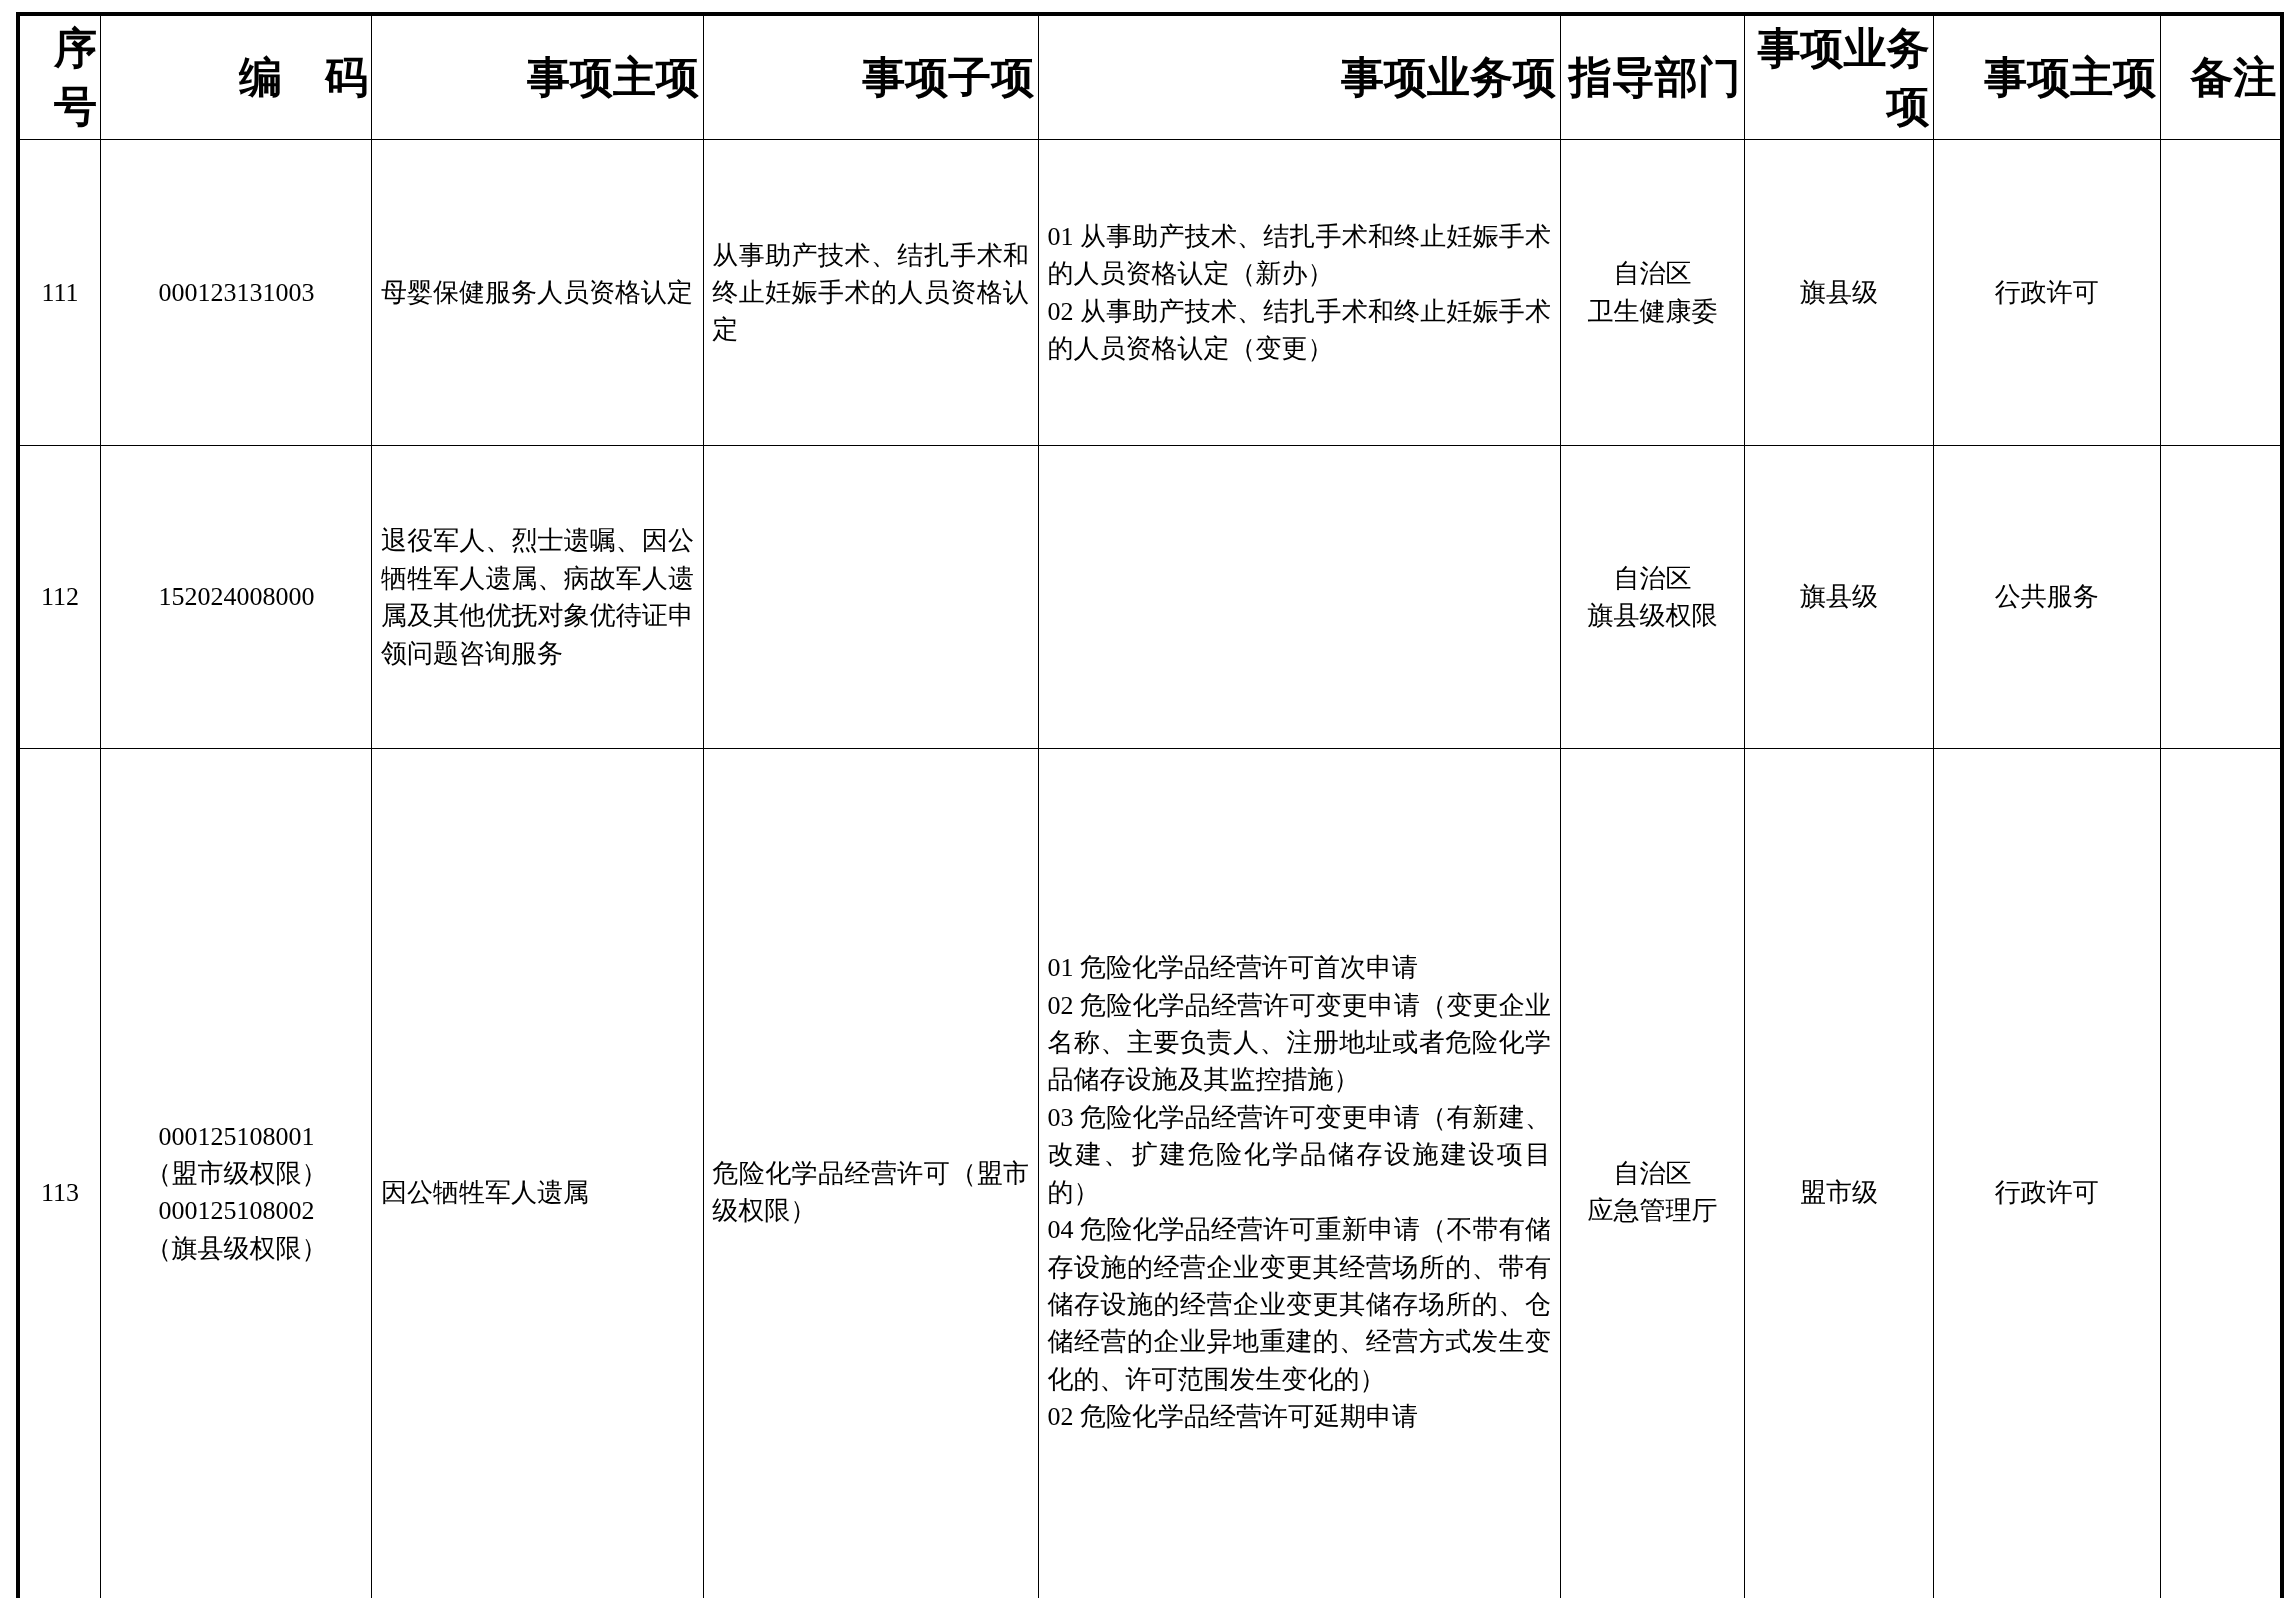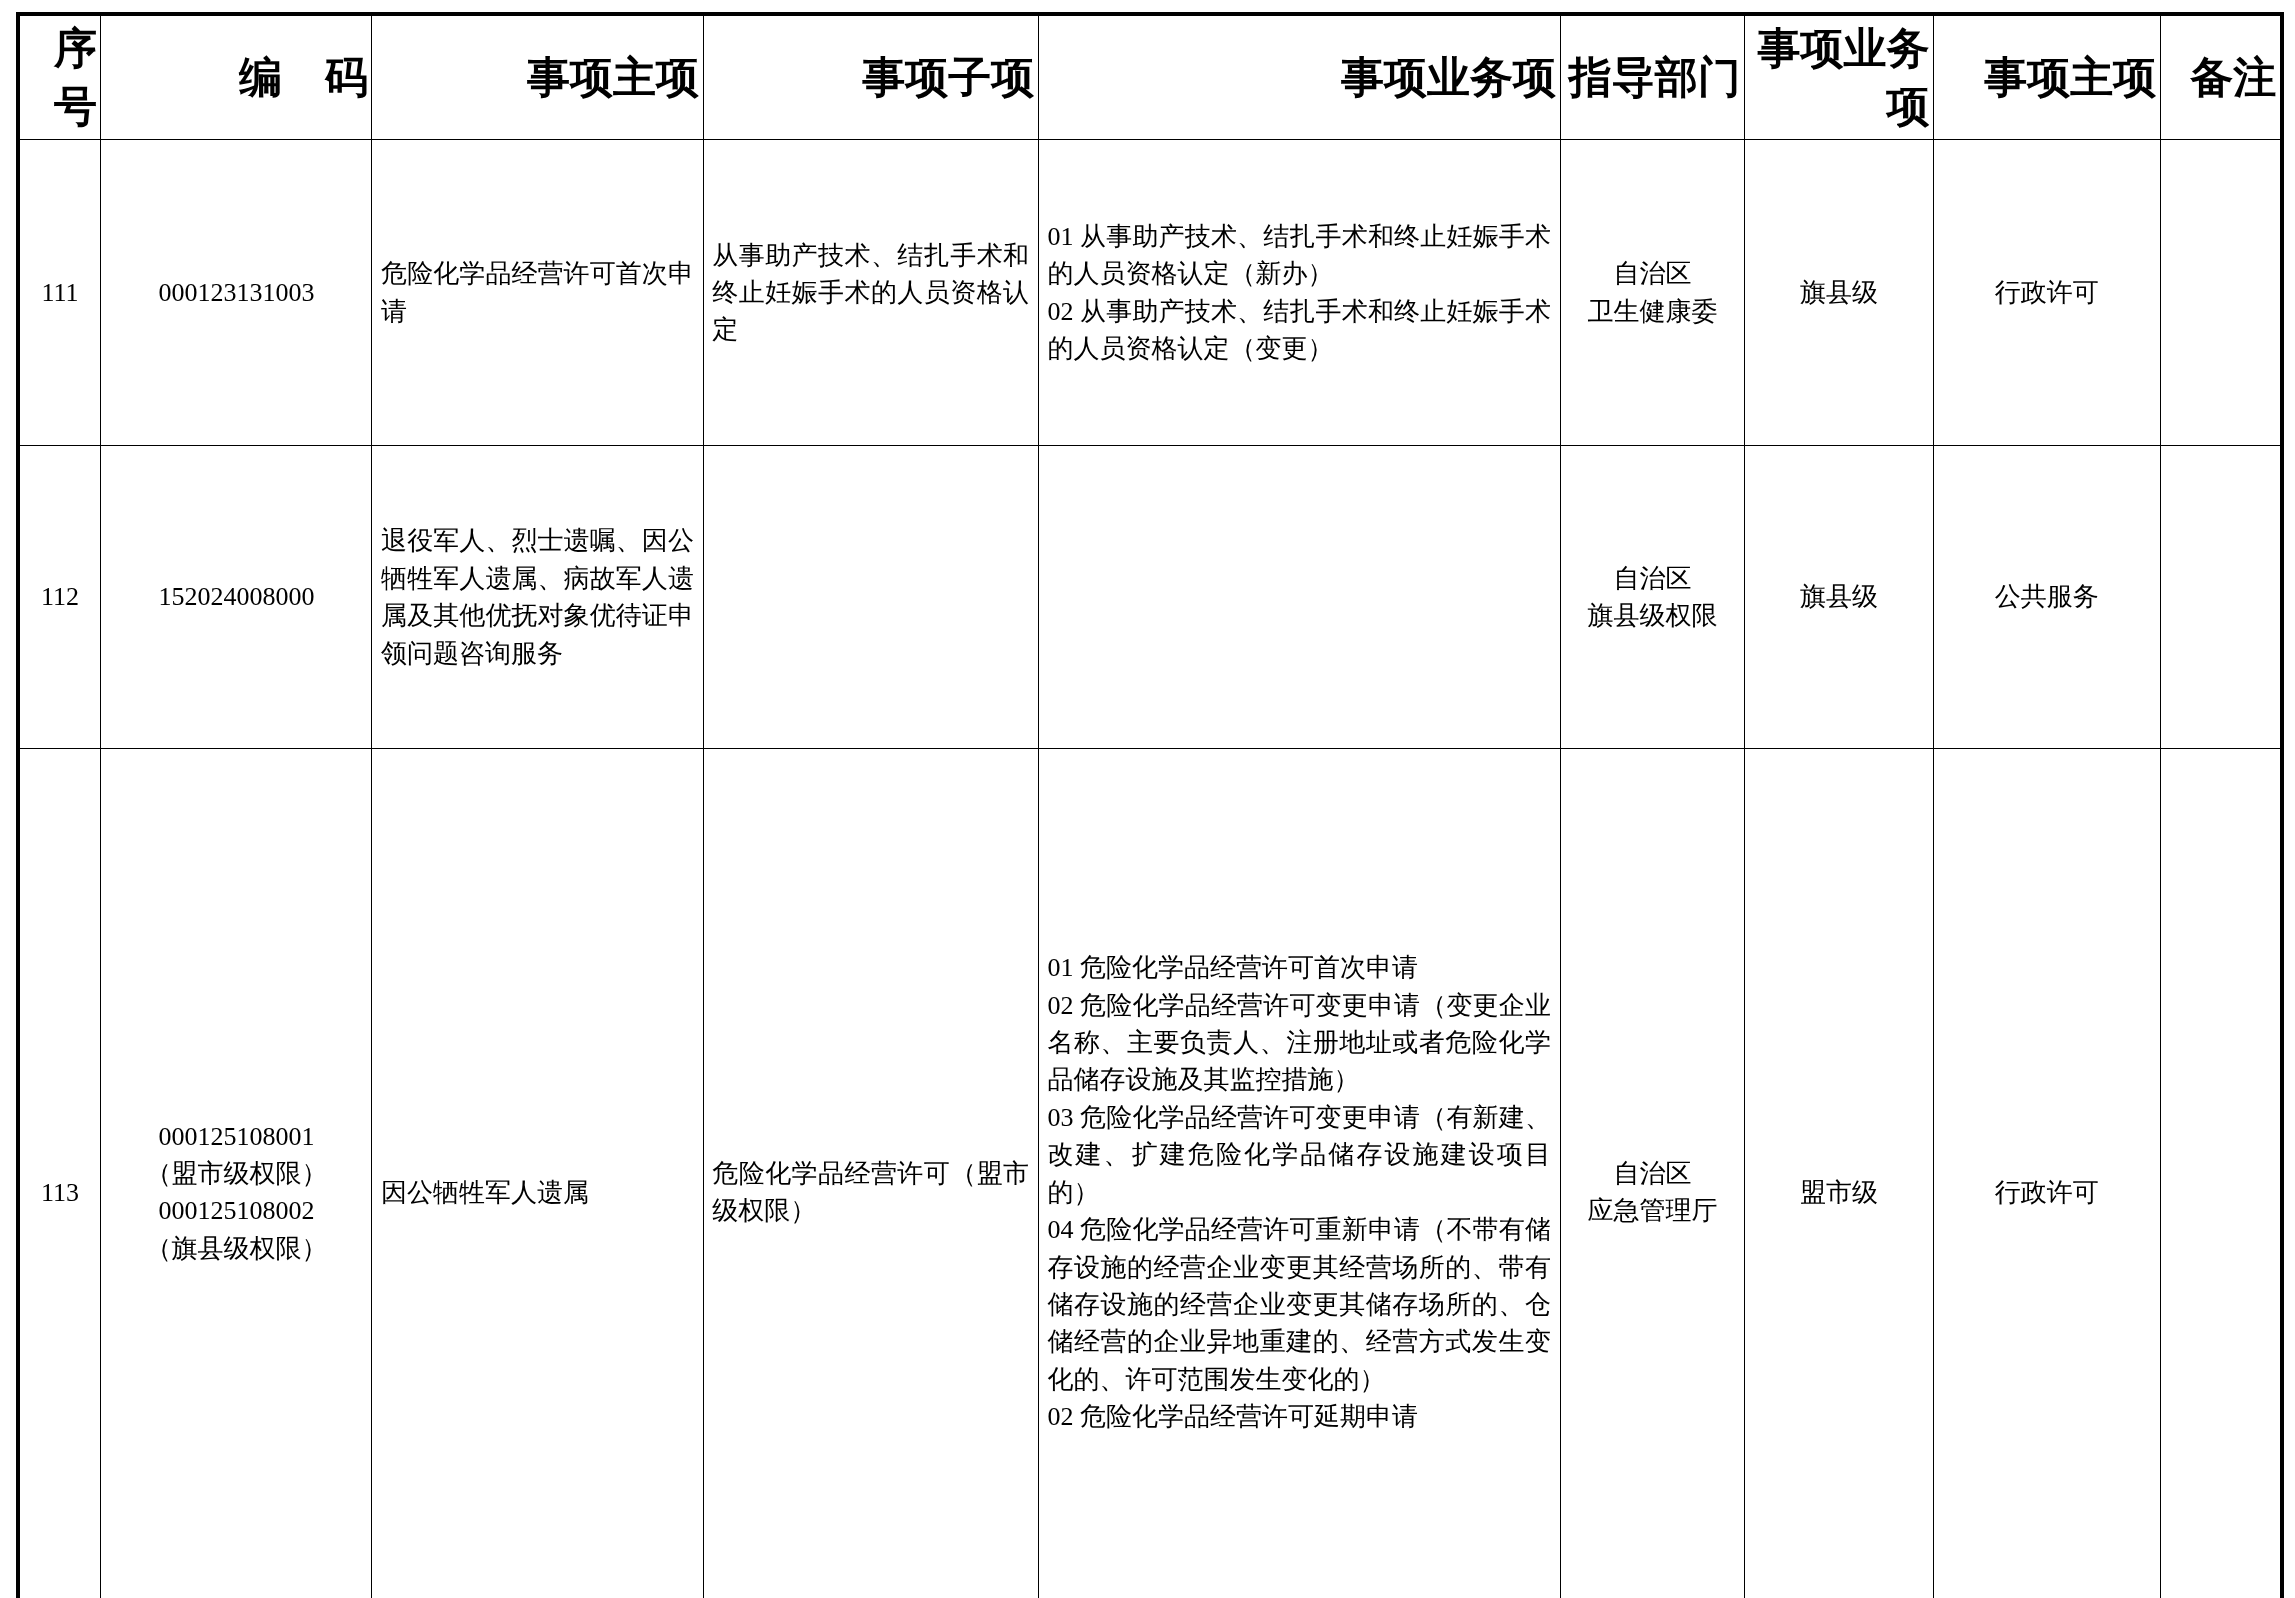--- a/index.html
+++ b/index.html
@@ -95,21 +95,21 @@
         <th>备注</th>
       </tr>
     </thead>
     <tbody>
 
       <tr class="row-111">
         <td class="c-seq">111</td>
         <td class="c-code">
           <span class="line">000123131003</span>
         </td>
-        <td class="c-main">危险化学品经营许可首次申请</td>
+        <td class="c-main">母婴保健服务人员资格认定</td>
         <td class="c-sub">从事助产技术、结扎手术和终止妊娠手术的人员资格认定</td>
         <td class="c-biz">
           <div class="para">01 从事助产技术、结扎手术和终止妊娠手术的人员资格认定（新办）</div>
           <div class="para">02 从事助产技术、结扎手术和终止妊娠手术的人员资格认定（变更）</div>
         </td>
         <td class="c-dept">
           <span class="line">自治区</span>
           <span class="line">卫生健康委</span>
         </td>
         <td class="c-level">旗县级</td>

